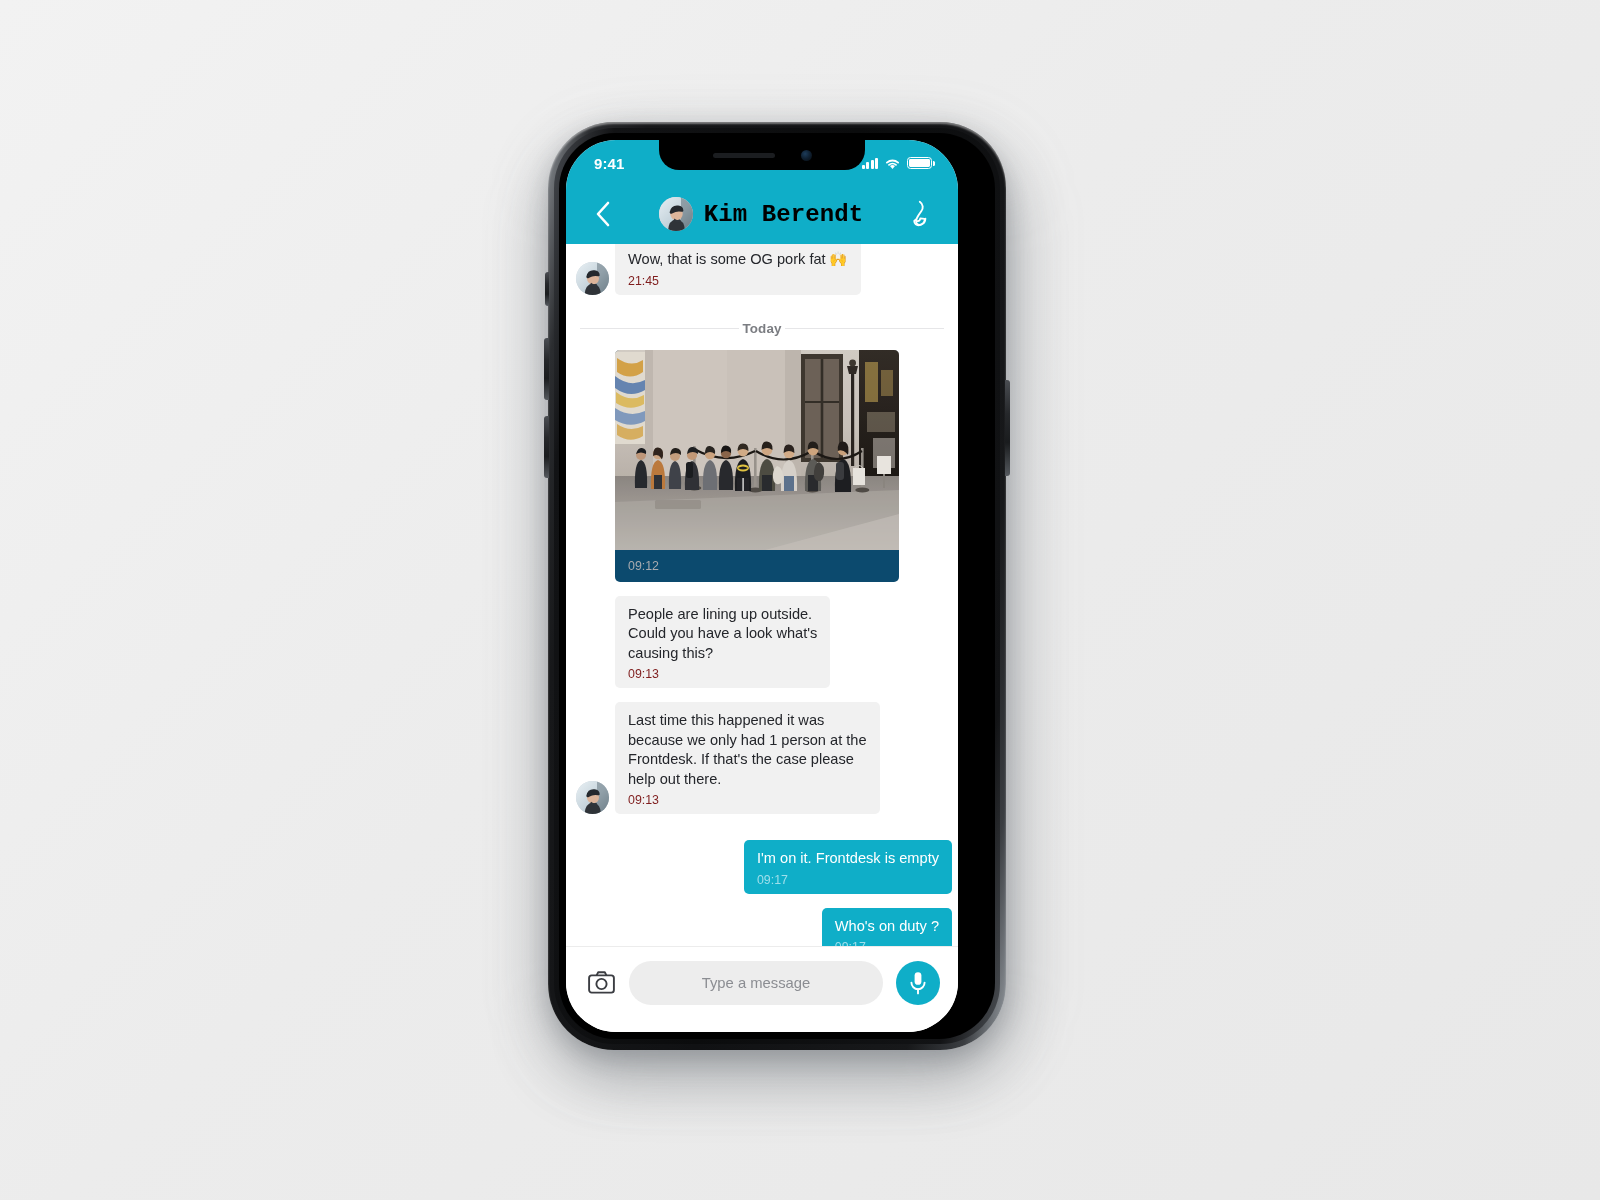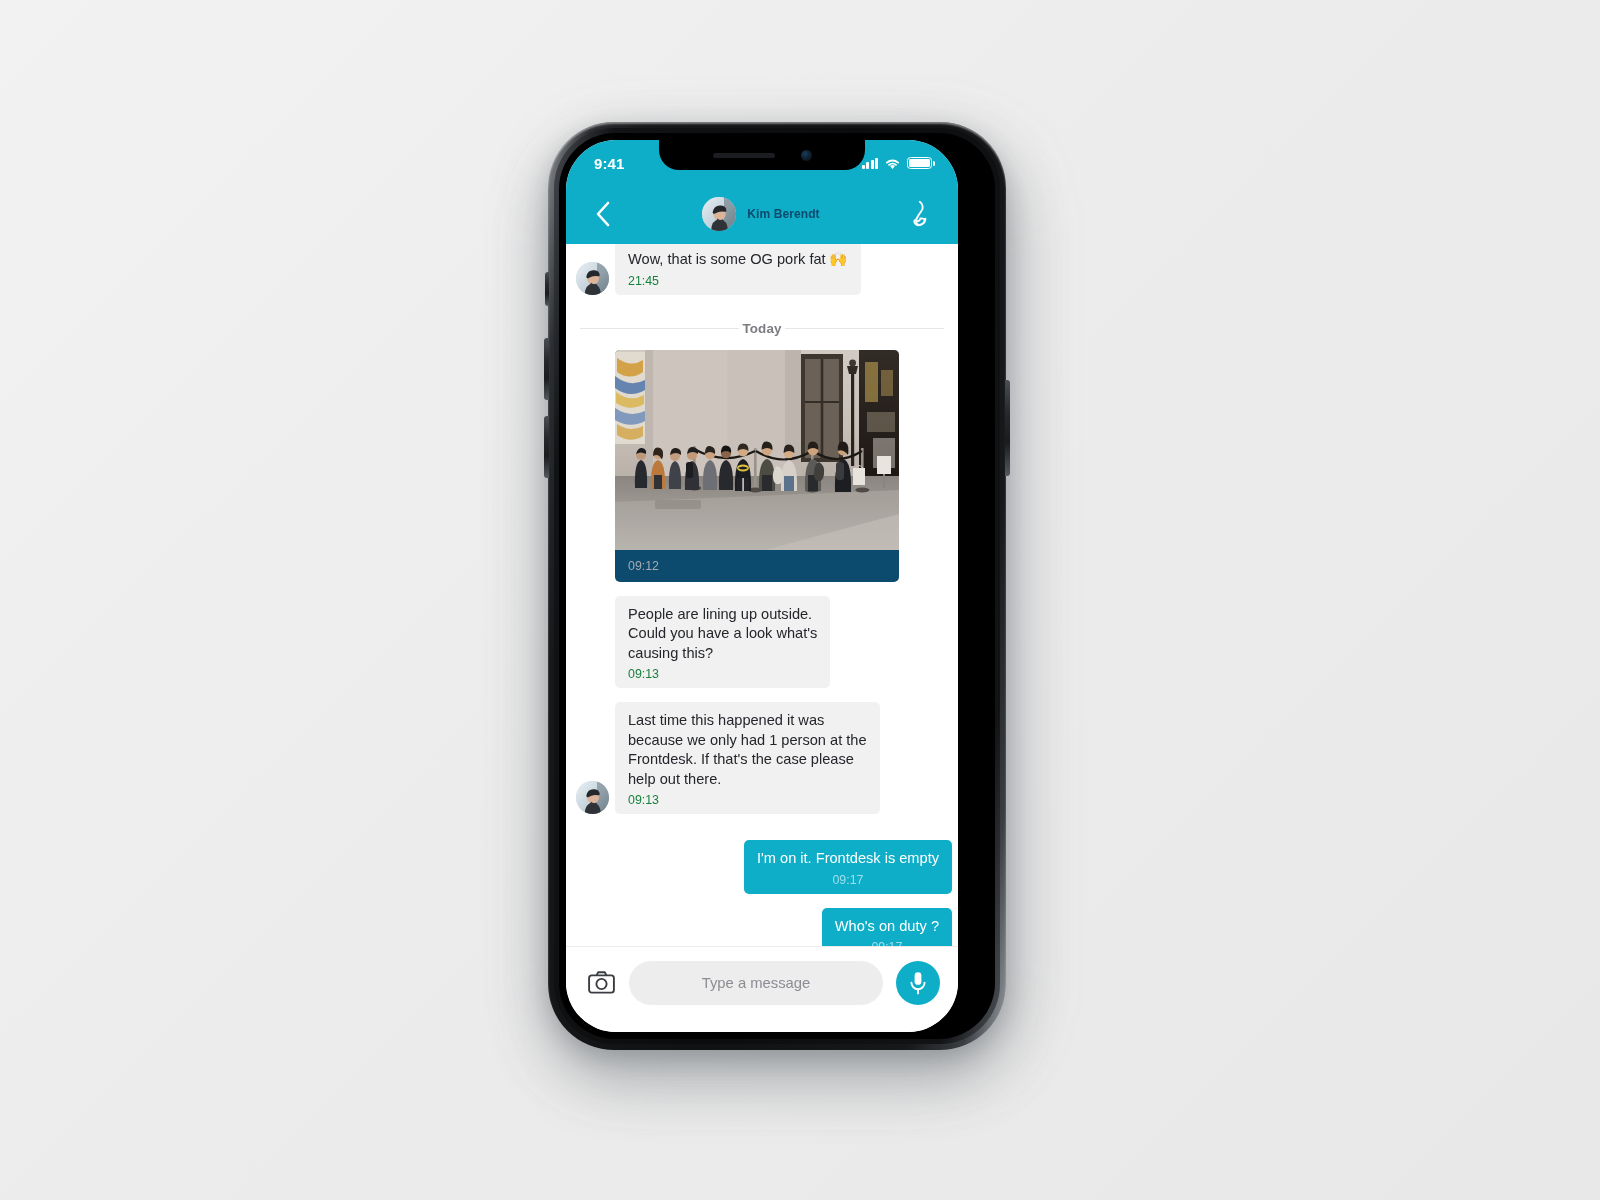--- a/index.html
+++ b/index.html
@@ -198,24 +198,25 @@
     gap: 11px;
   }
   .nav-avatar {
     width: 34px; height: 34px;
     border-radius: 50%;
     overflow: hidden;
     flex: none;
     background: #cfd7dd;
   }
   .nav-title {
-    color: #0c4a6e;
-    font-size: 12px;
+    color: #000000;
+    font-size: 24px;
     font-weight: bold;
     letter-spacing: 0.1px;
+    font-family: Liberation Mono, monospace;
   }
   .call-btn {
     width: 34px; height: 34px;
     display: flex; align-items: center; justify-content: center;
     flex: none;
   }
 
   
   .chat-body {
     flex: 1;
@@ -255,30 +256,30 @@
     padding-top: 6px;
   }
   .bubble-text {
     font-size: 14.6px;
     line-height: 19.5px;
     color: #24262b;
     white-space: pre-line;
   }
   .bubble-time {
     font-size: 12.4px;
-    color: #15803d;
+    color: #7f1d1d;
     margin-top: 4px;
   }
 
   .bubble.out {
     background: #0FAEC8;
     max-width: 300px;
   }
   .bubble.out .bubble-text { color: #ffffff; }
-  .bubble.out .bubble-time { color: #9fdfeb; text-align: center; }
+  .bubble.out .bubble-time { color: #9fdfeb; text-align: left; }
 
   
   .bubble.media {
     padding: 0;
     background: #0c4a6e;
     overflow: hidden;
     border-radius: 5px;
     width: 284px;
   }
   .media-photo {

